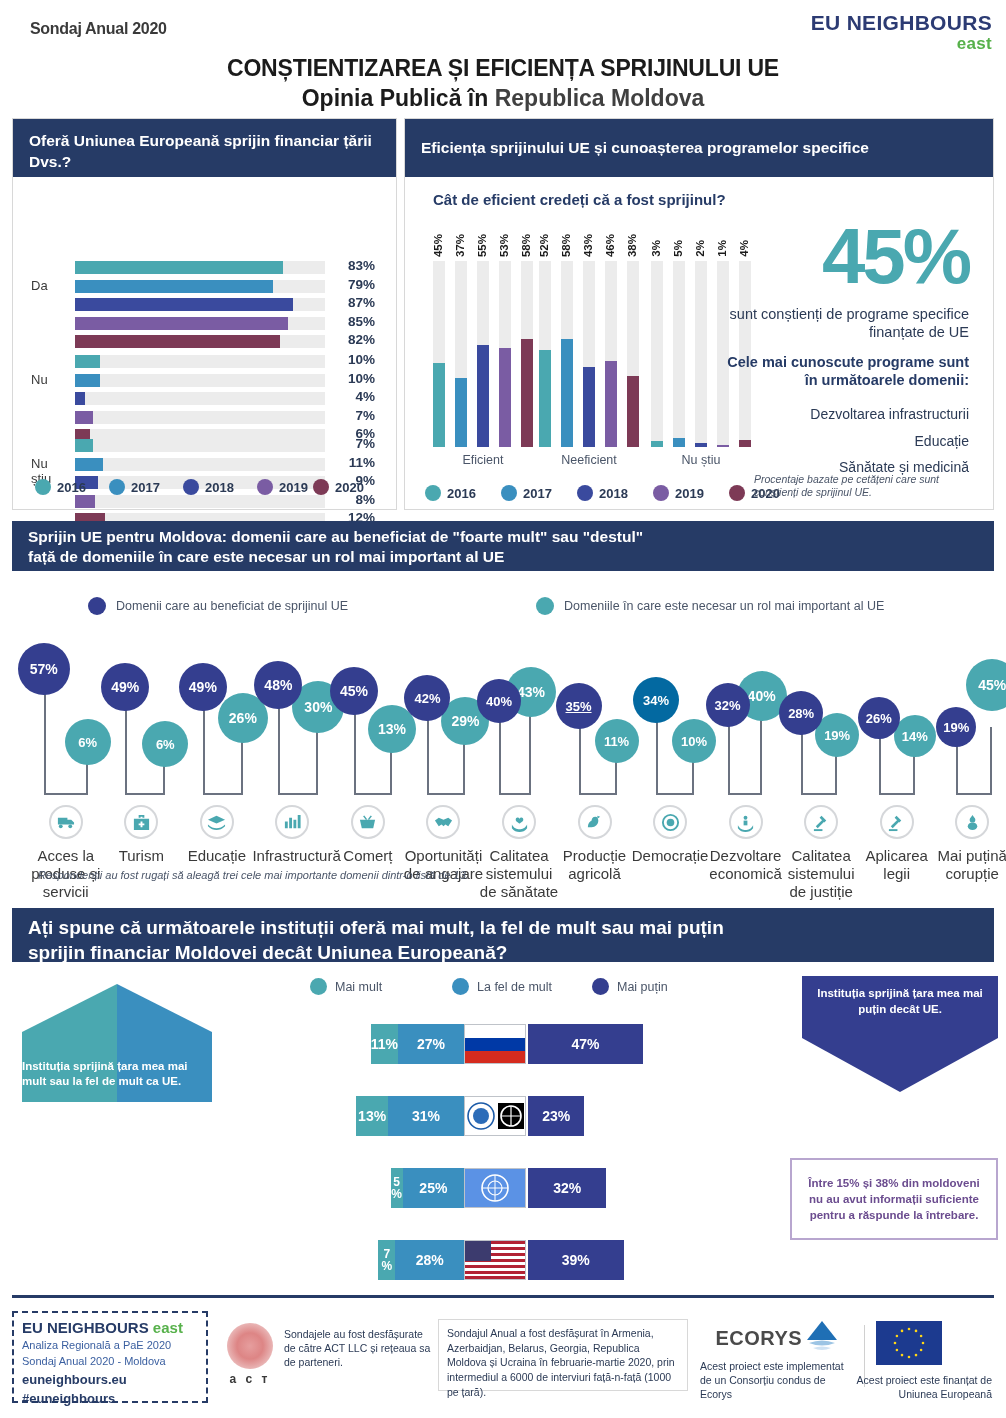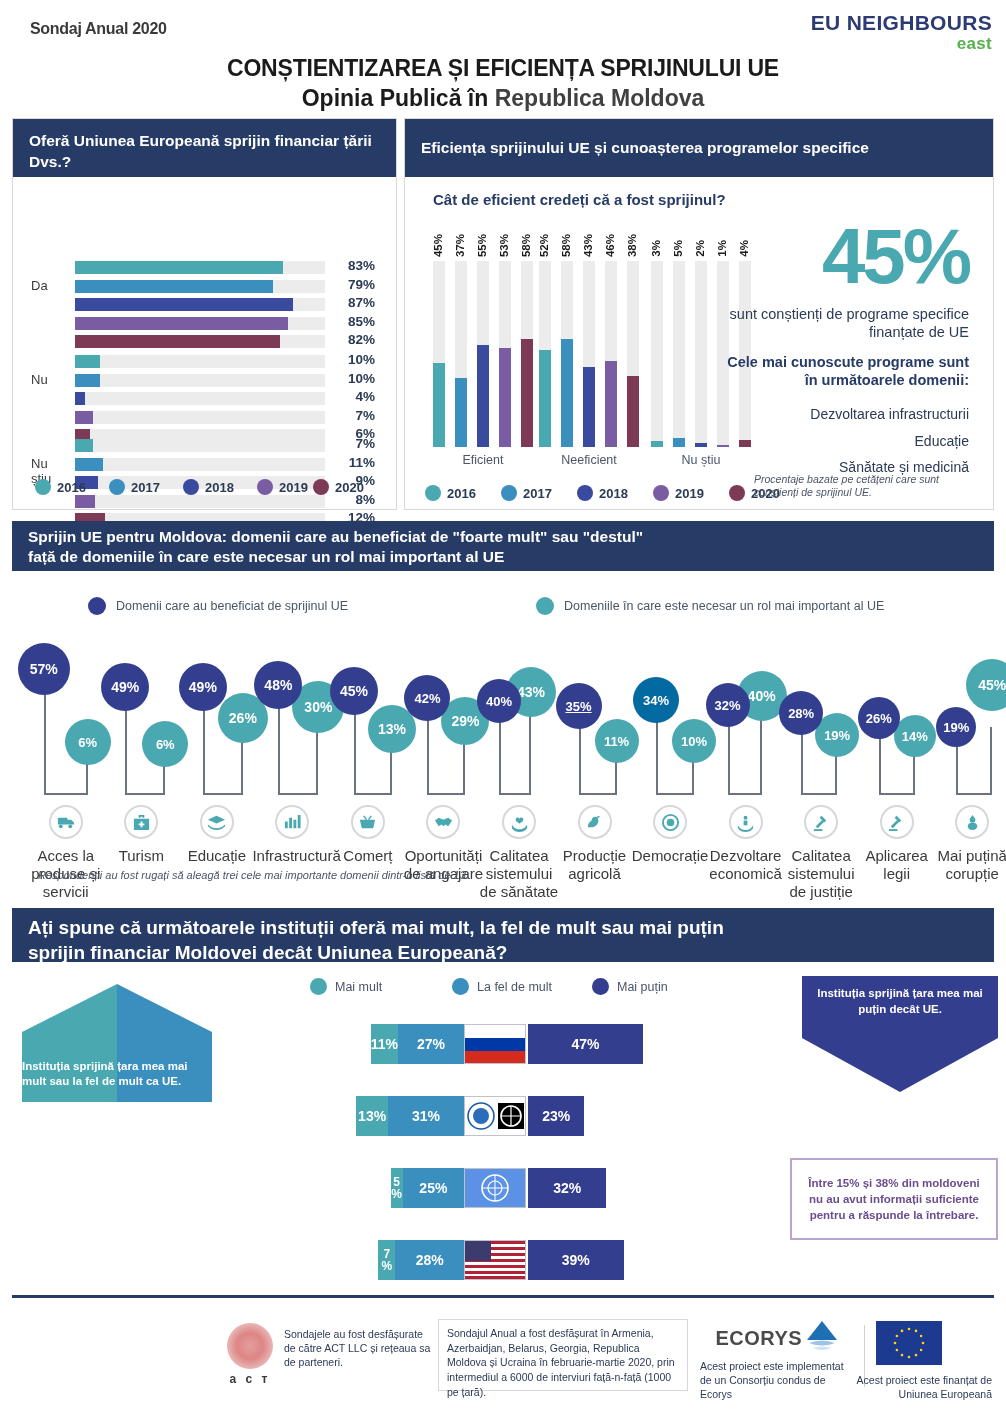--- a/index.html
+++ b/index.html
@@ -653,20 +653,27 @@
 
     <svg class="arrowdown" viewBox="0 0 196 116">
       <polygon points="0,0 196,0 196,62 98,116 0,62" fill="#343e8f"></polygon>
     </svg>
     <div class="arrow-txt">Instituția sprijină țara mea mai puțin decât UE.</div>
     <div class="notebox">Între 15% și 38% din moldoveni nu au avut informații suficiente pentru a răspunde la întrebare.</div>
   </div>
 
   <div id="footer">
     <div class="fsep"></div>
+    <div class="fbox">
+      <div class="b1"><span>EU NEIGHBOURS</span> <span class="g">east</span></div>
+      <div class="b2">Analiza Regională a PaE 2020</div>
+      <div class="b2">Sondaj Anual 2020 - Moldova</div>
+      <div class="b3">euneighbours.eu</div>
+      <div class="b3">#euneighbours</div>
+    </div>
     <div class="act-logo">
       <div class="act-circ"></div>
       <div class="act-txt">a c т</div>
     </div>
     <div class="act-note">Sondajele au fost desfășurate de către ACT LLC și rețeaua sa de parteneri.</div>
     <div class="survey-note">Sondajul Anual a fost desfășurat în Armenia, Azerbaidjan, Belarus, Georgia, Republica Moldova și Ucraina în februarie-martie 2020, prin intermediul a 6000 de interviuri față-n-față (1000 pe țară).</div>
     <div class="ecorys">
       <div><span class="nm">ECORYS</span>
         <svg width="30" height="32" viewBox="0 0 30 32" style="vertical-align:-8px">
           <polygon points="15,0 30,19 0,19" fill="#1f6fb5"></polygon>

